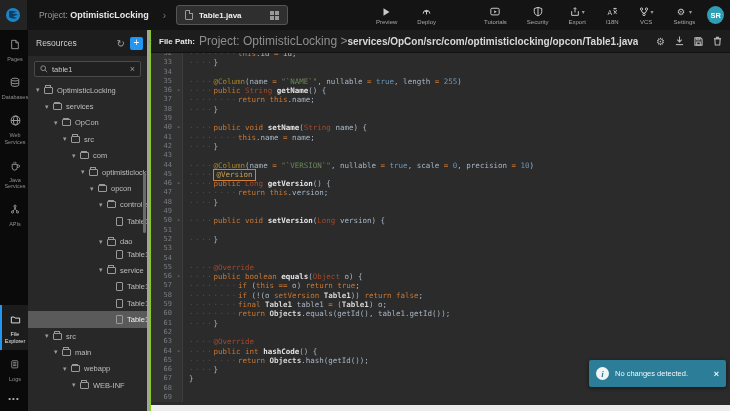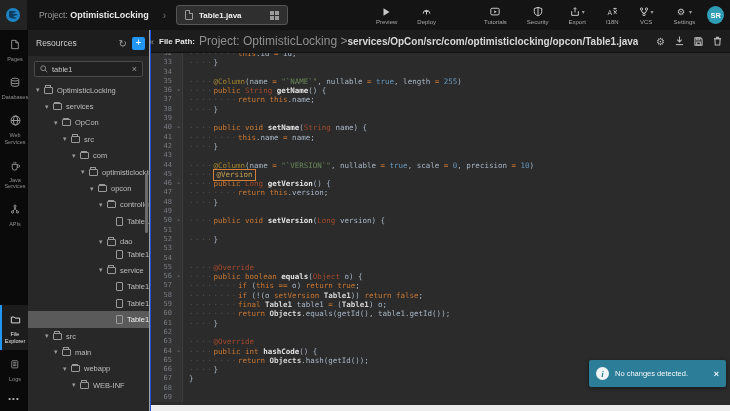--- a/index.html
+++ b/index.html
@@ -1,18 +1,18 @@
 <!DOCTYPE html>
 <html><head>
 <meta charset="utf-8">
 <style>
   * { margin:0; padding:0; box-sizing:border-box; }
   html,body { width:730px; height:411px; overflow:hidden; background:#000;
     font-family:"Liberation Sans", sans-serif; }
-  .app { position:relative; width:730px; height:411px; background:#1d4ed8; }
+  .app { position:relative; width:730px; height:411px; background:#84cc16; }
 
   
   .topbar { position:absolute; left:0; top:0; width:730px; height:30px;
     background:#141414; display:flex; align-items:center; z-index:5; }
   .logo-tile { width:29px; height:30px; background:#232323; display:flex;
     align-items:center; justify-content:center; }
   .logo-swirl { width:16px; height:16px; }
   .proj { margin-left:12px; font-size:8.5px; color:#9a9a9a; white-space:nowrap; }
   .proj b { color:#e8e8e8; font-size:9px; }
   .crumb-sep { color:#777; font-size:10px; margin:0 10px 0 14px; }
@@ -44,21 +44,21 @@
   .sb-item .lb { font-size:5.5px; text-align:center; line-height:1.25; margin-top:2px; color:#8f8f8f; }
   .sb-item svg { stroke:#9a9a9a; fill:none; stroke-width:1.1; }
   .sb-item.active { background:#1c1c1c; border-left:2px solid #2196f3; }
   .sb-item.active .lb { color:#e8e8e8; }
   .sb-item.active svg { stroke:#e8e8e8; }
   .sb-spacer { flex:1; }
   .sb-more { color:#b0b0b0; text-align:center; font-size:8px; letter-spacing:1px; padding:6px 0 8px; cursor:pointer; }
 
   
   .resources { position:absolute; left:28px; top:30px; width:122px; height:381px;
-    background:#282828; border-right:1px solid #a3a3a3; z-index:3; }
+    background:#282828; border-right:3px solid #a3a3a3; z-index:3; }
   .res-head { height:26px; background:#1d1d1d; display:flex; align-items:center; padding:0 4px 0 8px; position:relative; }
   .res-title { color:#cfcfcf; font-size:8.5px; flex:1; }
   .res-refresh { color:#a0a0a0; font-size:10px; margin-right:5px; cursor:pointer; }
   .res-add { width:13px; height:13px; background:#2196f3; border-radius:2px; color:#fff;
     font-size:10px; line-height:11px; text-align:center; cursor:pointer; }
   .res-collapse { position:absolute; right:-5px; top:7px; color:#9a9a9a; font-size:9px; cursor:pointer; }
   .res-search { margin:5px 6px; height:16px; border:1px solid #4a4a4a; border-radius:2px;
     background:#202020; display:flex; align-items:center; padding:0 5px; gap:4px; }
   .res-search svg { stroke:#8f8f8f; fill:none; stroke-width:1.2; flex:0 0 auto; }
   .res-search input { flex:1; min-width:0; background:transparent; border:none; outline:none;

